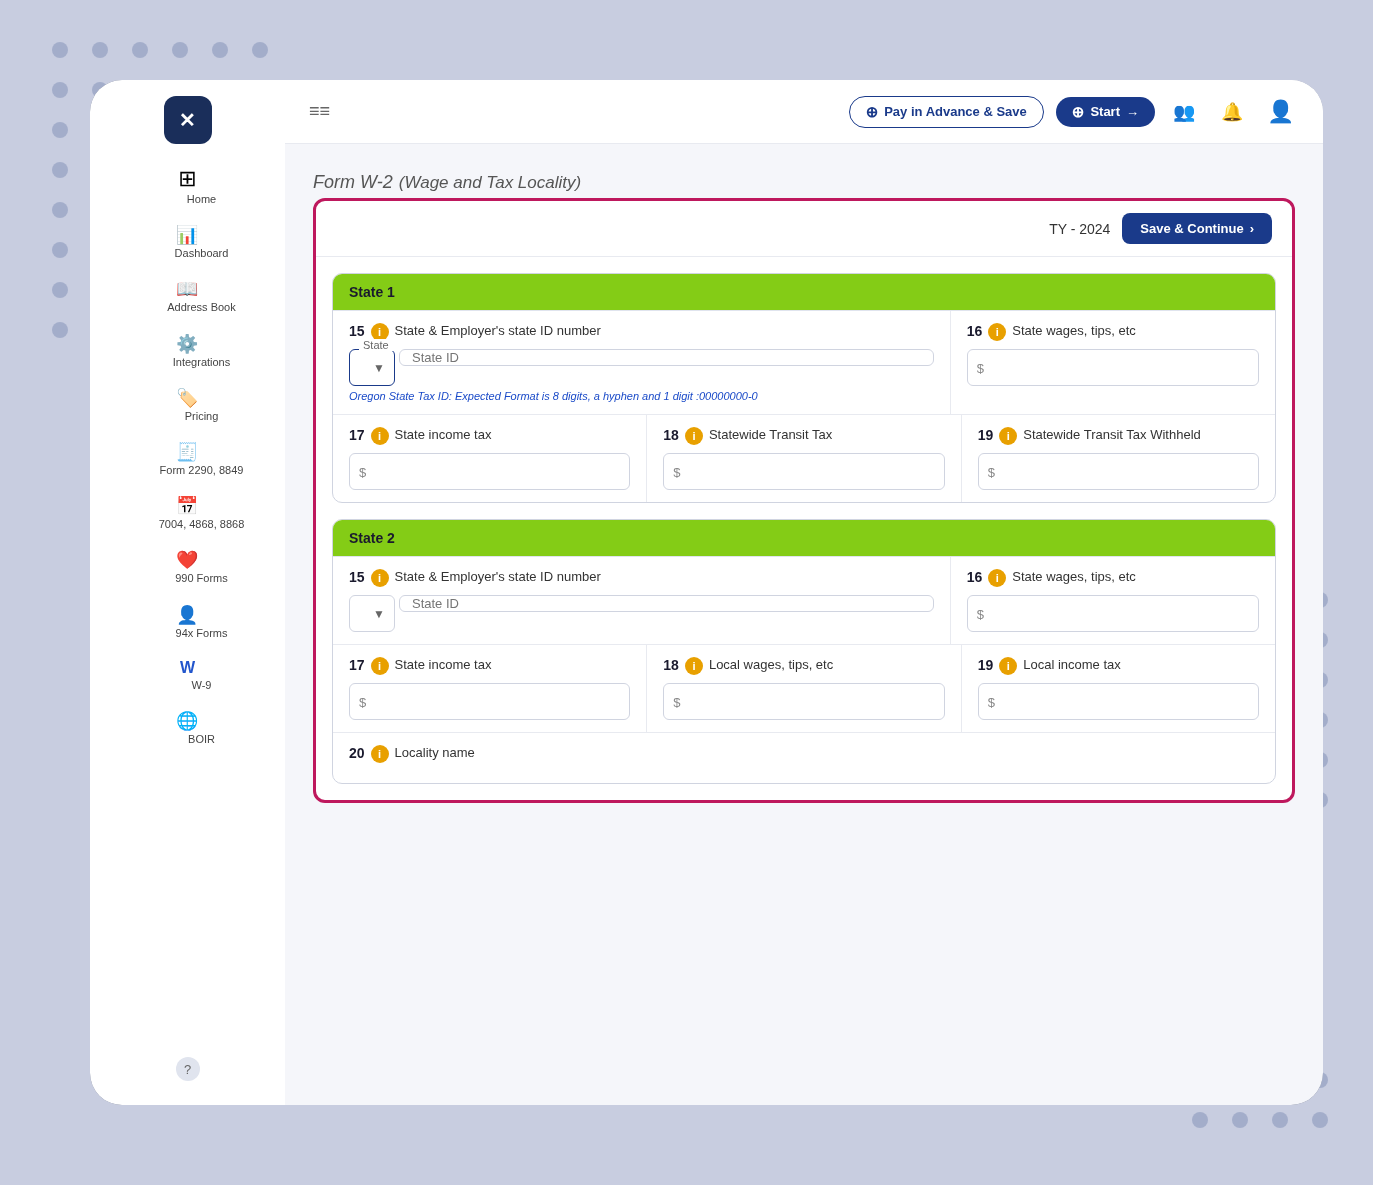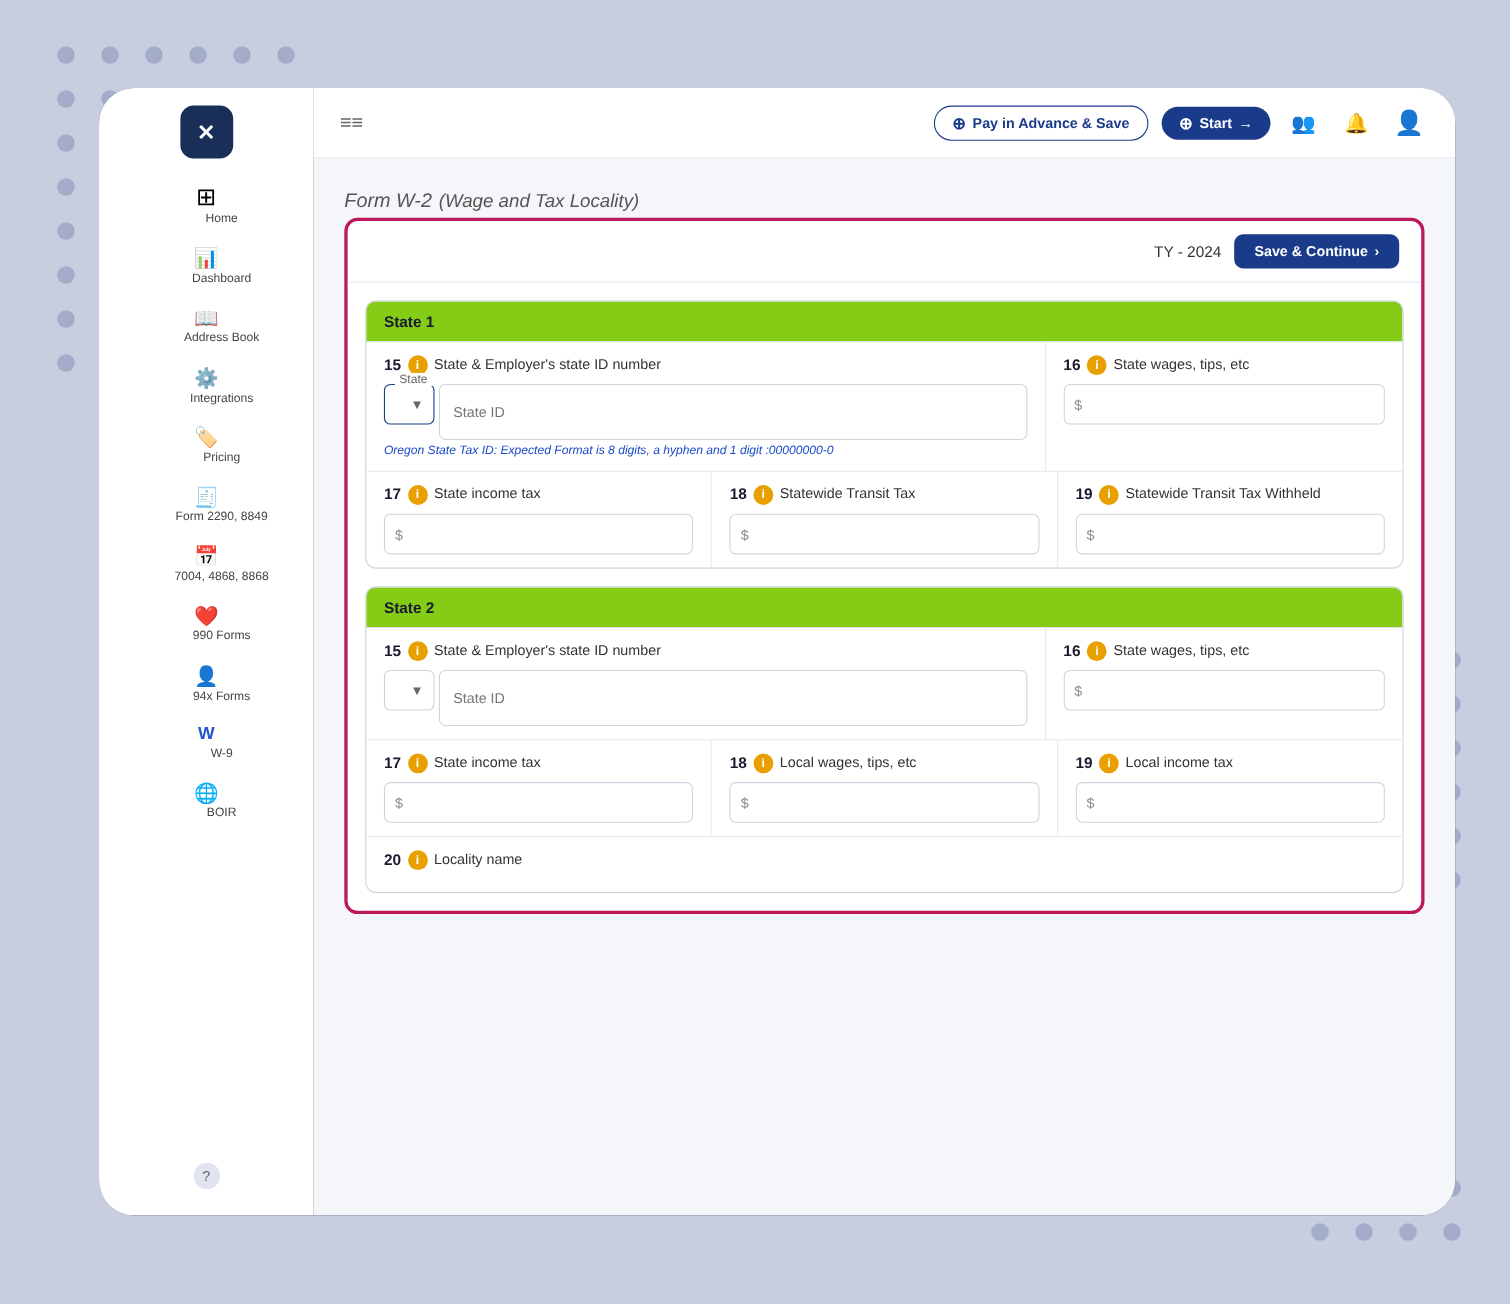--- a/index.html
+++ b/index.html
@@ -326,21 +326,21 @@
 
     .state-hint {
       font-size: 11px;
       color: #1a4ac8;
       font-style: italic;
       margin-top: 4px;
     }
 
     input.field-input {
       width: 100%;
-      padding: 17px 12px;
+      padding: 0 12px;
       border: 1.5px solid #d0d4e0;
       border-radius: 6px;
       font-size: 13px;
       color: #0c4a6e;
       background: white;
     }
 
     input.dollar-input {
       width: 100%;
       padding: 10px 12px;

